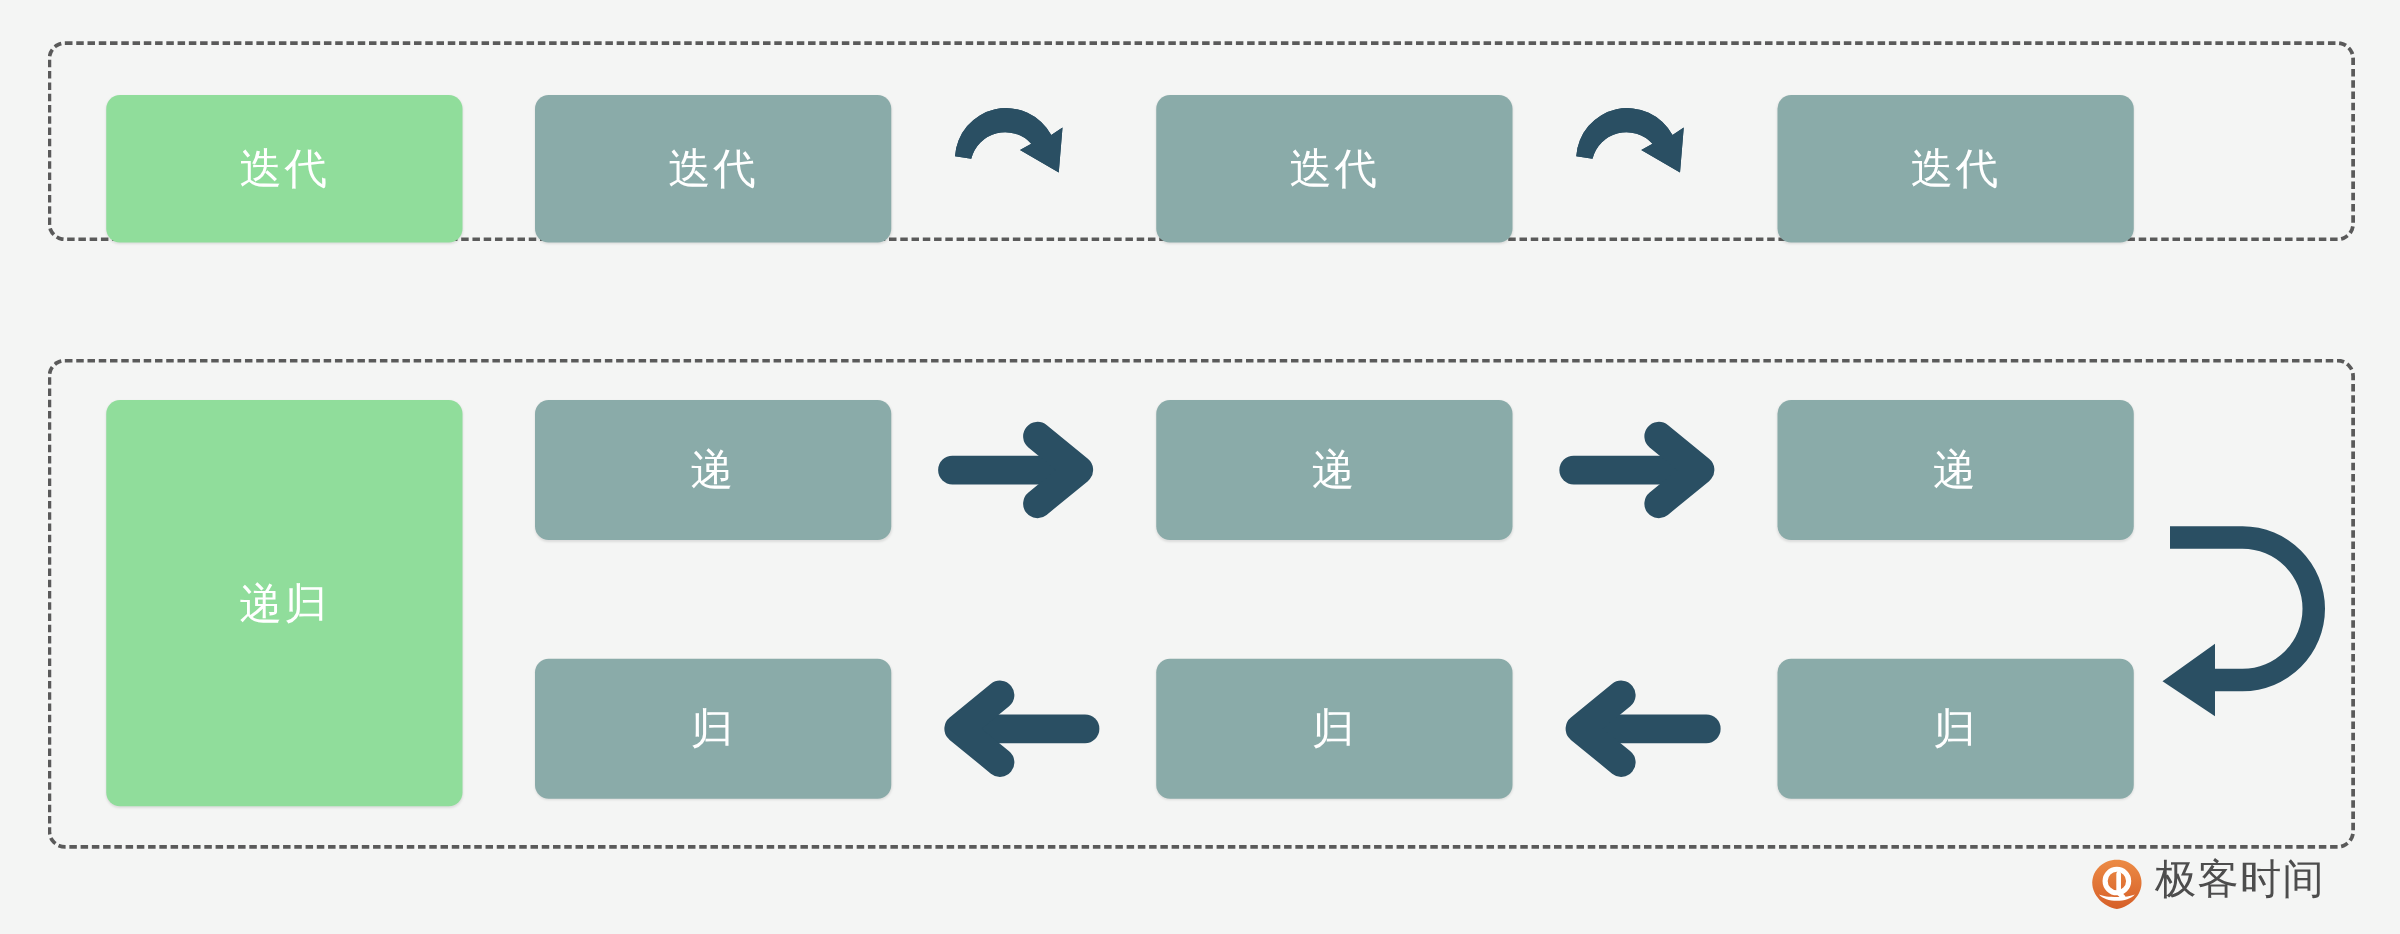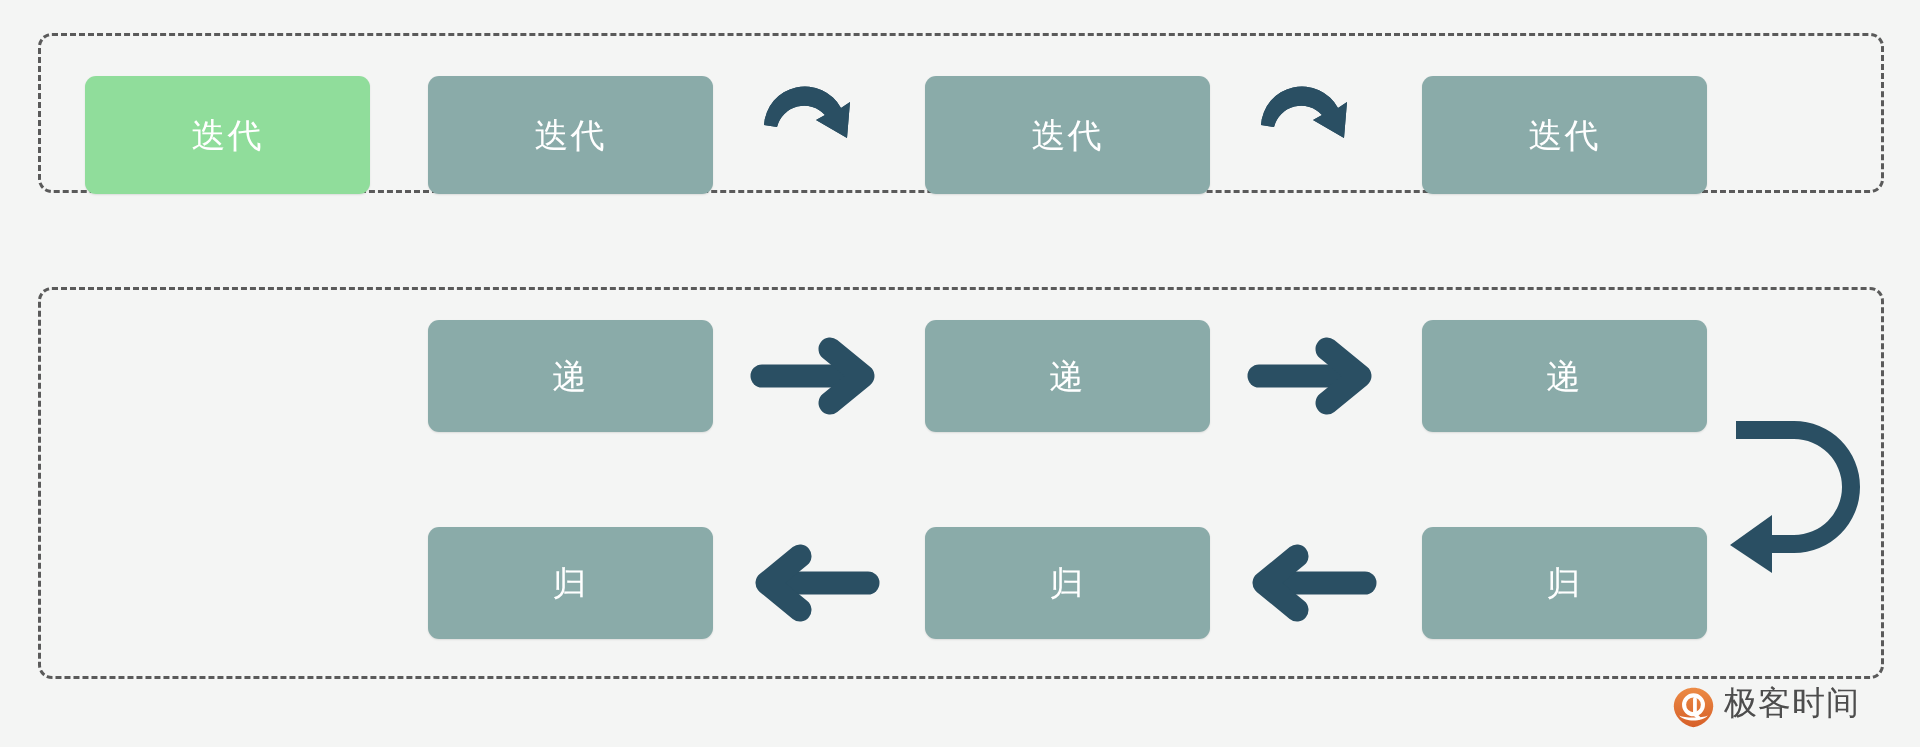--- a/index.html
+++ b/index.html
@@ -157,20 +157,21 @@
                L 39 65
                A 28 28 0 0 0 87 53
                Z" fill="#2a4f63" transform="rotate(180 59 59)"></path>
     </svg>
   </span>
 
   <div class="node teal" id="node-iter-3">迭代</div>
 
   <div class="group-box" id="group-recursion"></div>
 
+  <div class="node green" id="node-rec-label">递归</div>
 
   <div class="node teal" id="node-di-1">递</div>
 
   <span class="icon-wrap" id="icon-arrow-r-1">
     <svg viewBox="0 0 134 72" width="134" height="72" aria-hidden="true">
       <line x1="14" y1="36" x2="104" y2="36" stroke="#2a4f63" stroke-width="23" stroke-linecap="round"></line>
       <polyline points="82,9 115,36 82,63" fill="none" stroke="#2a4f63" stroke-width="23" stroke-linecap="round" stroke-linejoin="round"></polyline>
     </svg>
   </span>
 

